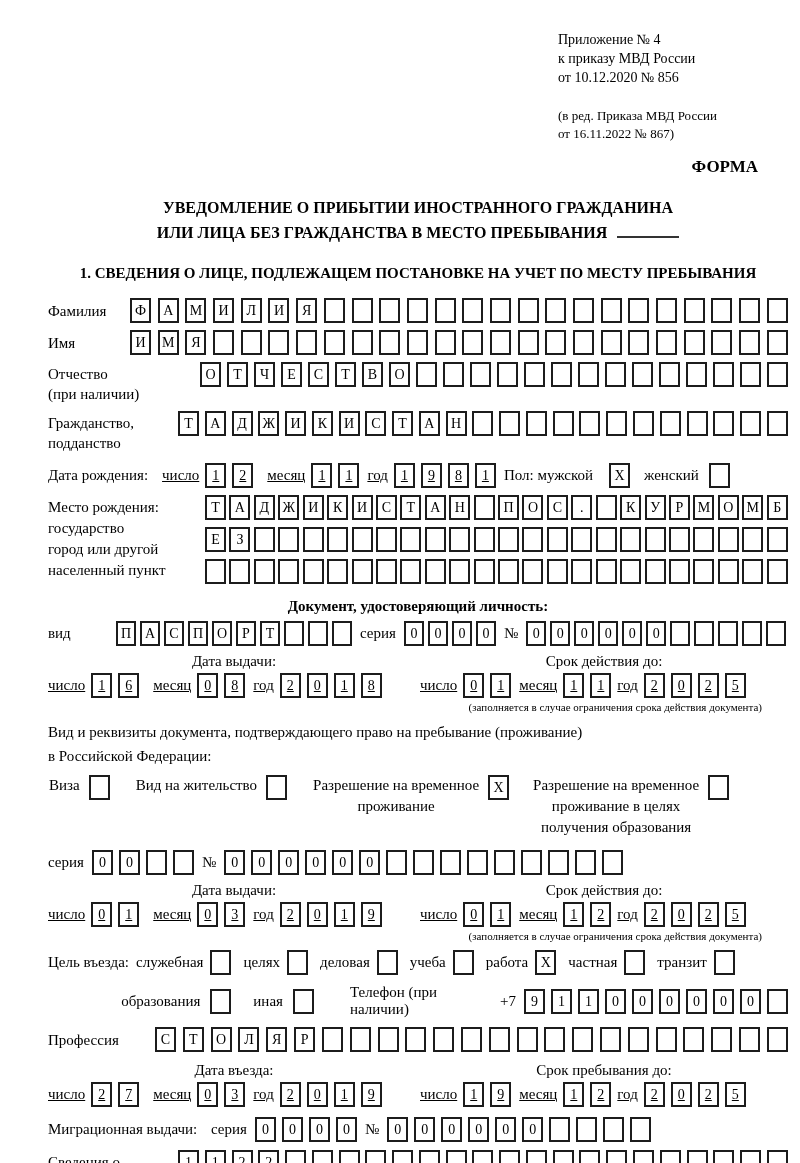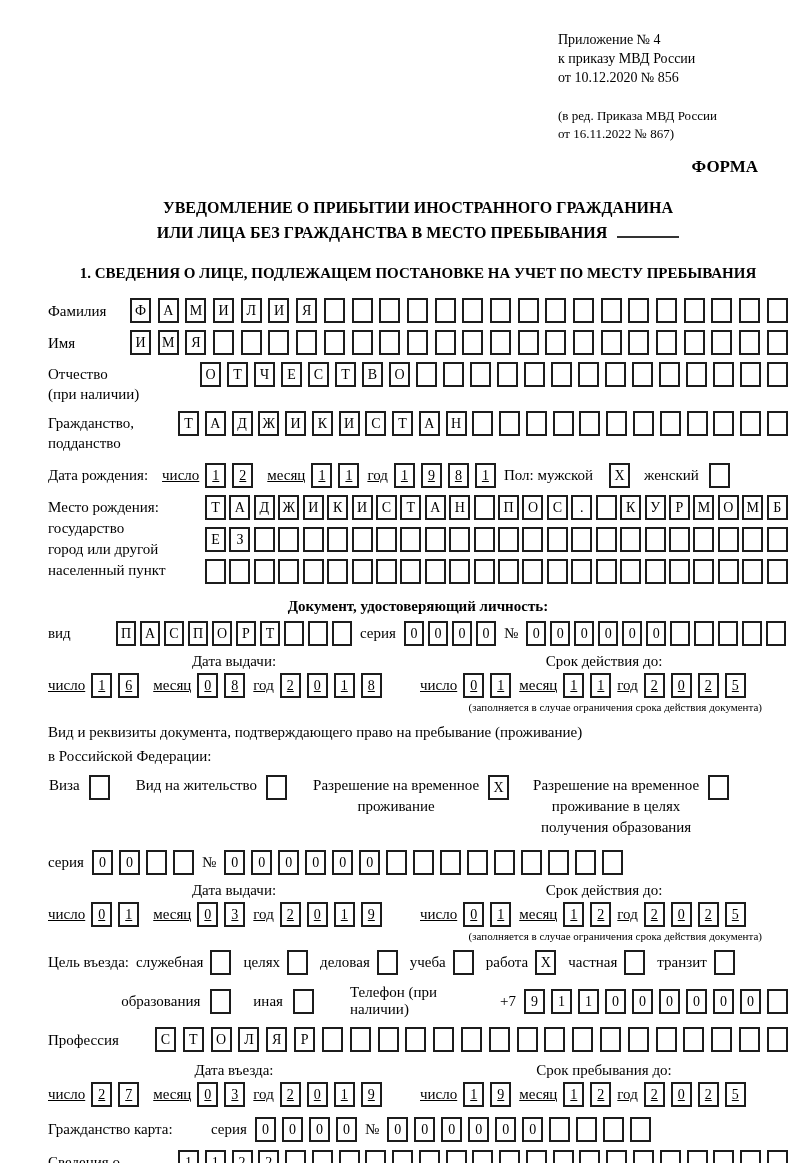--- a/index.html
+++ b/index.html
@@ -697,21 +697,21 @@
             <span class="cell">2</span>
             <span class="cell">0</span>
             <span class="cell">2</span>
             <span class="cell">5</span>
           </span>
       </div>
     </div>
   </div>
 
   <div class="frow" style="align-items:center; margin-top:10px;">
-    <span style="width:163px;">Гражданство карта:</span>
+    <span style="width:163px;">Миграционная выдачи:</span>
     <span class="mid-lbl-first">серия</span>
     <span class="boxes-inline">
         <span class="cell">0</span>
         <span class="cell">0</span>
         <span class="cell">0</span>
         <span class="cell">0</span>
       </span>
     <span class="mid-lbl">№</span>
     <span class="boxes-inline">
         <span class="cell">0</span>

